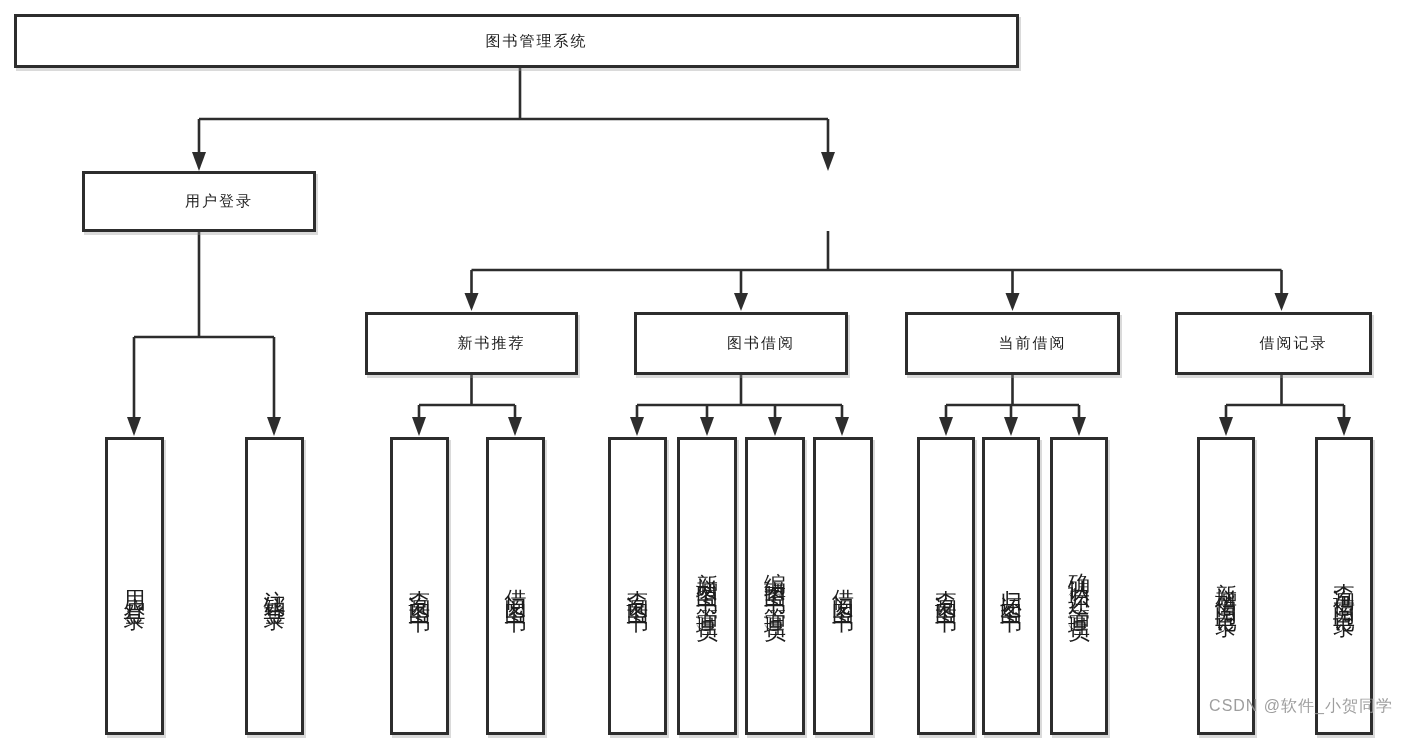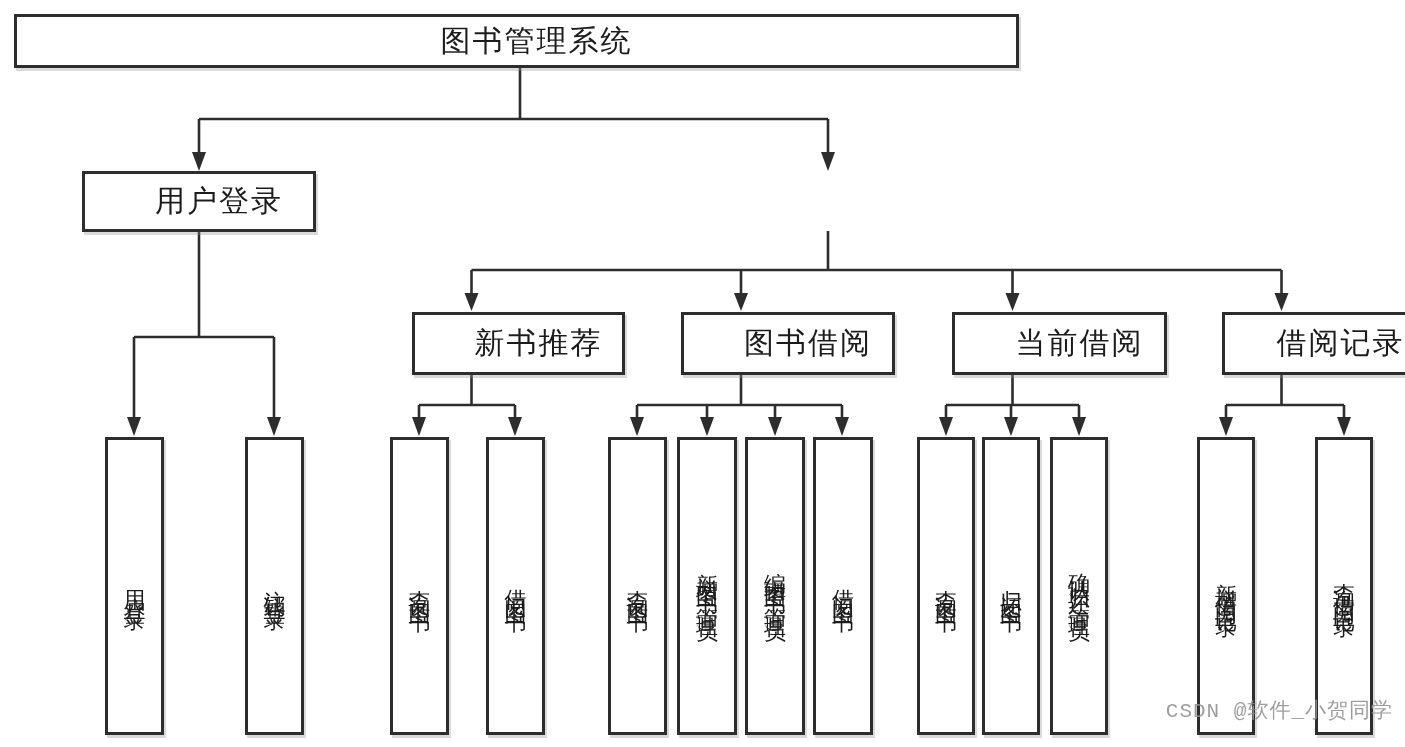--- a/index.html
+++ b/index.html
@@ -22,46 +22,45 @@
     box-sizing: border-box;
     background: #ffffff;
     border: 3px solid #2d2d2d;
     box-shadow: 2px 3px 0 rgba(150,150,150,0.35);
     display: flex;
     align-items: center;
     justify-content: center;
     color: #1c1c1c;
   }
   .hbox {
-    font-size: 30px;
+    font-size: 15px;
     letter-spacing: 2px;
     white-space: nowrap;
     padding-left: 40px;
   }
   .root-box  { left: 14px;  top: 14px;  width: 1005px; height: 54px; }
   .lvl2      { top: 171px; height: 61px; width: 234px; }
-  .lvl3      { top: 312px; height: 63px; margin-left: 47px; }
+  .lvl3      { top: 312px; height: 63px; }
   .vbox      { top: 437px; height: 298px; width: 59px; }
   .vtext {
     writing-mode: vertical-rl;
     text-orientation: mixed;
     font-size: 22px;
     letter-spacing: 7px;
     line-height: 1;
     white-space: nowrap;
   }
   .watermark {
     position: absolute;
     right: 12px;
     top: 696px;
-    font-size: 21px;
+    font-size: 16px;
     letter-spacing: 1px;
     color: rgba(148,148,148,0.9);
     white-space: nowrap;
-    font-family: Liberation Mono, monospace;
   }
   svg path { stroke: #2d2d2d; stroke-width: 2.6; fill: none; }
   svg polygon { fill: #2d2d2d; stroke: none; }
 </style>
 </head>
 <body>
 
 <div class="canvas">
 
   <svg class="connector-layer" viewBox="0 0 1405 747">

